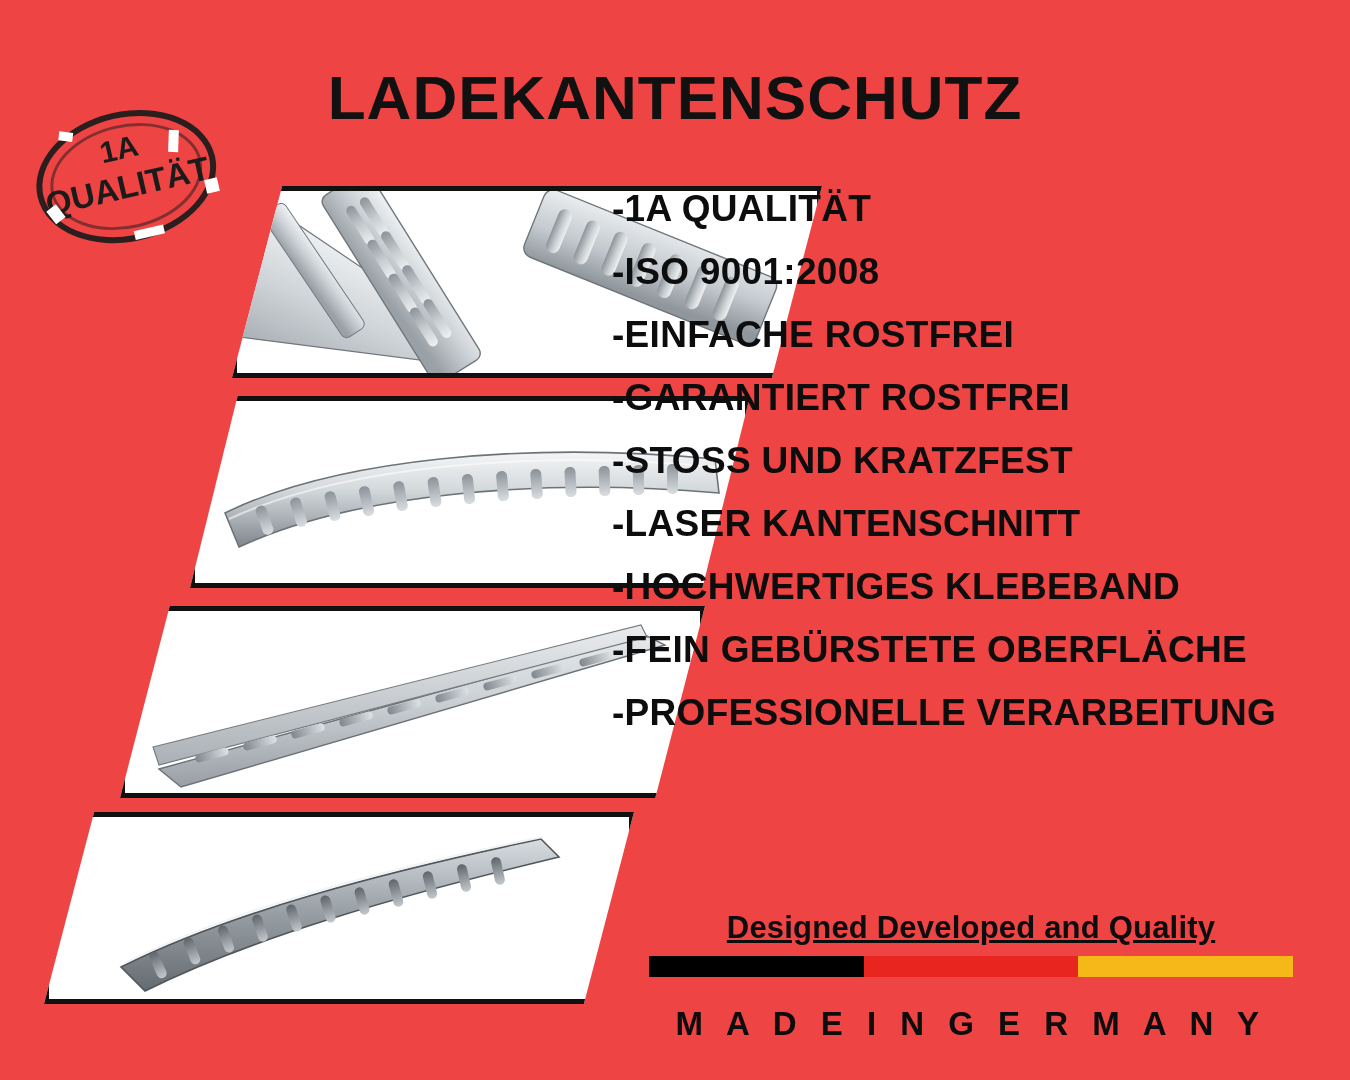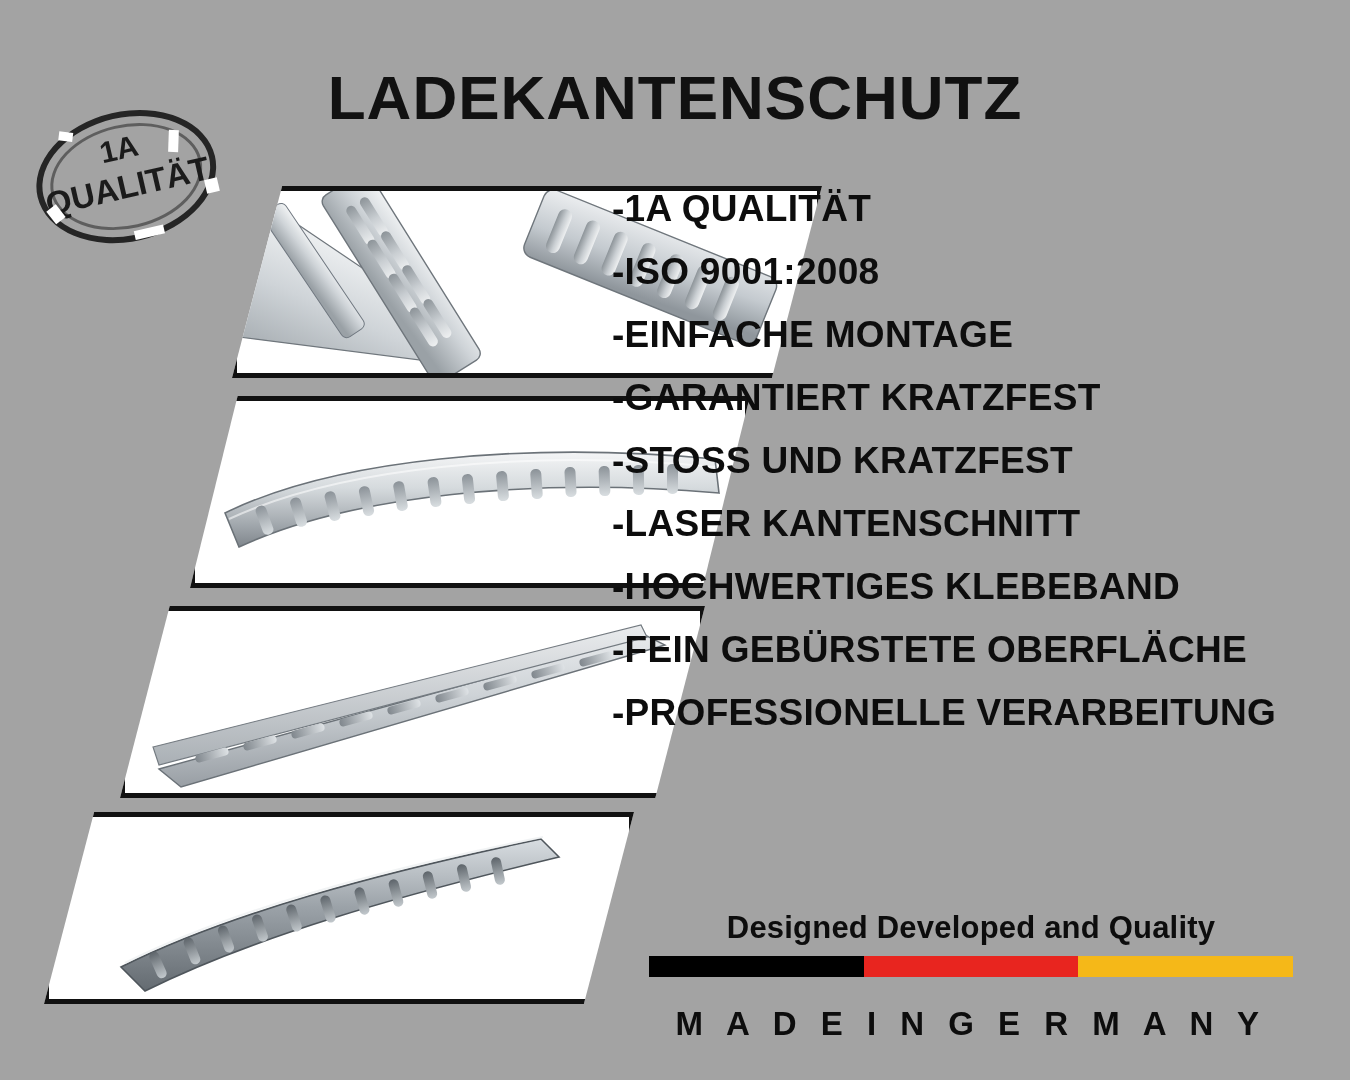--- a/index.html
+++ b/index.html
@@ -12,21 +12,21 @@
     height: 1080px;
     font-family: "Liberation Sans", sans-serif;
     overflow: hidden;
     position: relative;
   }
 
   .page {
     position: relative;
     width: 1350px;
     height: 1080px;
-    background: #a3a3a3;
+    background: #ef4444;
   }
 
   
   .title {
     position: absolute;
     top: 62px;
     left: 0;
     width: 1350px;
     text-align: center;
     font-size: 62px;
@@ -149,20 +149,21 @@
     top: 910px;
     width: 670px;
     text-align: center;
   }
   .germany-tagline {
     font-size: 31px;
     font-weight: 700;
     color: #0d0d0d;
     margin-bottom: 10px;
     letter-spacing: .2px;
+    text-decoration: underline;
   }
   .flag {
     display: flex;
     width: 644px;
     height: 21px;
     margin: 0 auto 8px auto;
   }
   .flag span { display: block; height: 100%; flex: 1 1 33.33%; }
   .flag .black  { background: #000000; }
   .flag .red    { background: #e8251f; }
@@ -347,22 +348,22 @@
           <rect x="410" y="47" width="10" height="28" rx="5" transform="rotate(-13 415 61)"></rect>
           <rect x="444" y="40" width="10" height="28" rx="5" transform="rotate(-12 449 54)"></rect>
         </g>
       </svg>
     </div>
   </div>
 
   <div class="features">
     <div class="feature">-1A QUALITÄT</div>
     <div class="feature">-ISO 9001:2008</div>
-    <div class="feature">-EINFACHE MONTAGE</div>
-    <div class="feature">-GARANTIERT KRATZFEST</div>
+    <div class="feature">-EINFACHE ROSTFREI</div>
+    <div class="feature">-GARANTIERT ROSTFREI</div>
     <div class="feature">-STOSS UND KRATZFEST</div>
     <div class="feature">-LASER KANTENSCHNITT</div>
     <div class="feature">-HOCHWERTIGES KLEBEBAND</div>
     <div class="feature">-FEIN GEBÜRSTETE OBERFLÄCHE</div>
     <div class="feature">-PROFESSIONELLE VERARBEITUNG</div>
   </div>
 
   <div class="germany">
     <div class="germany-tagline">Designed Developed and Quality</div>
     <div class="flag">

